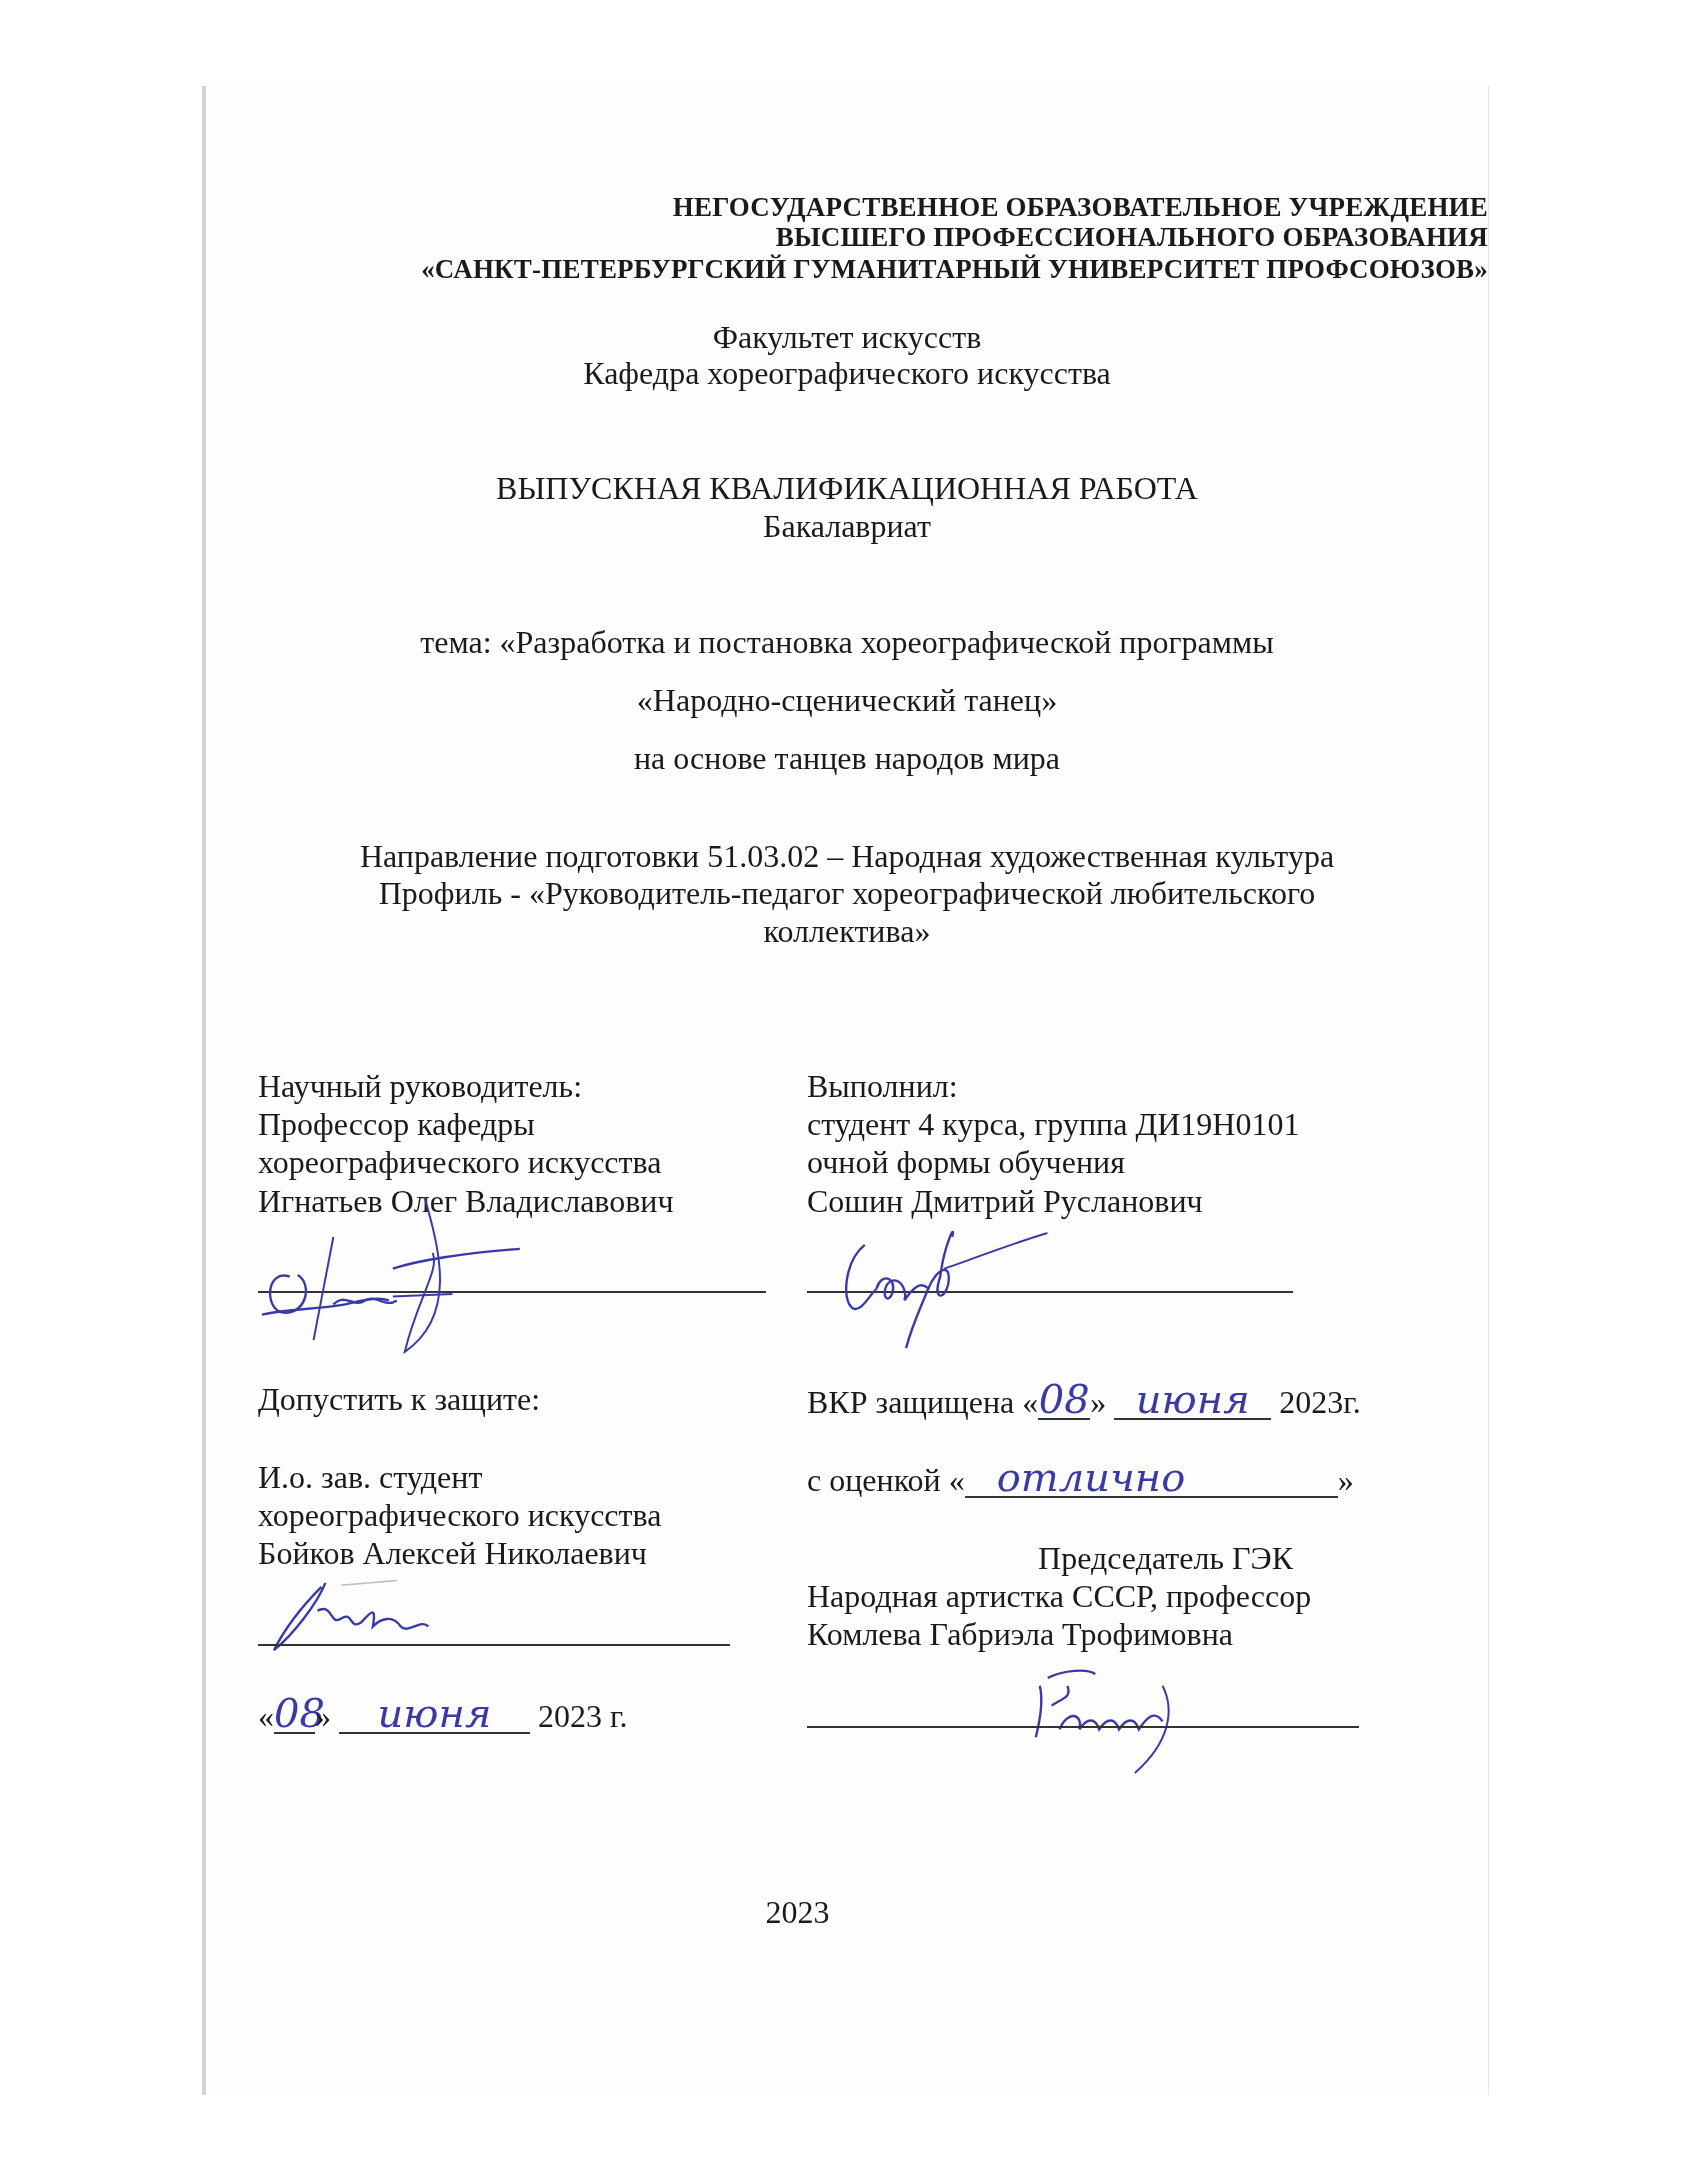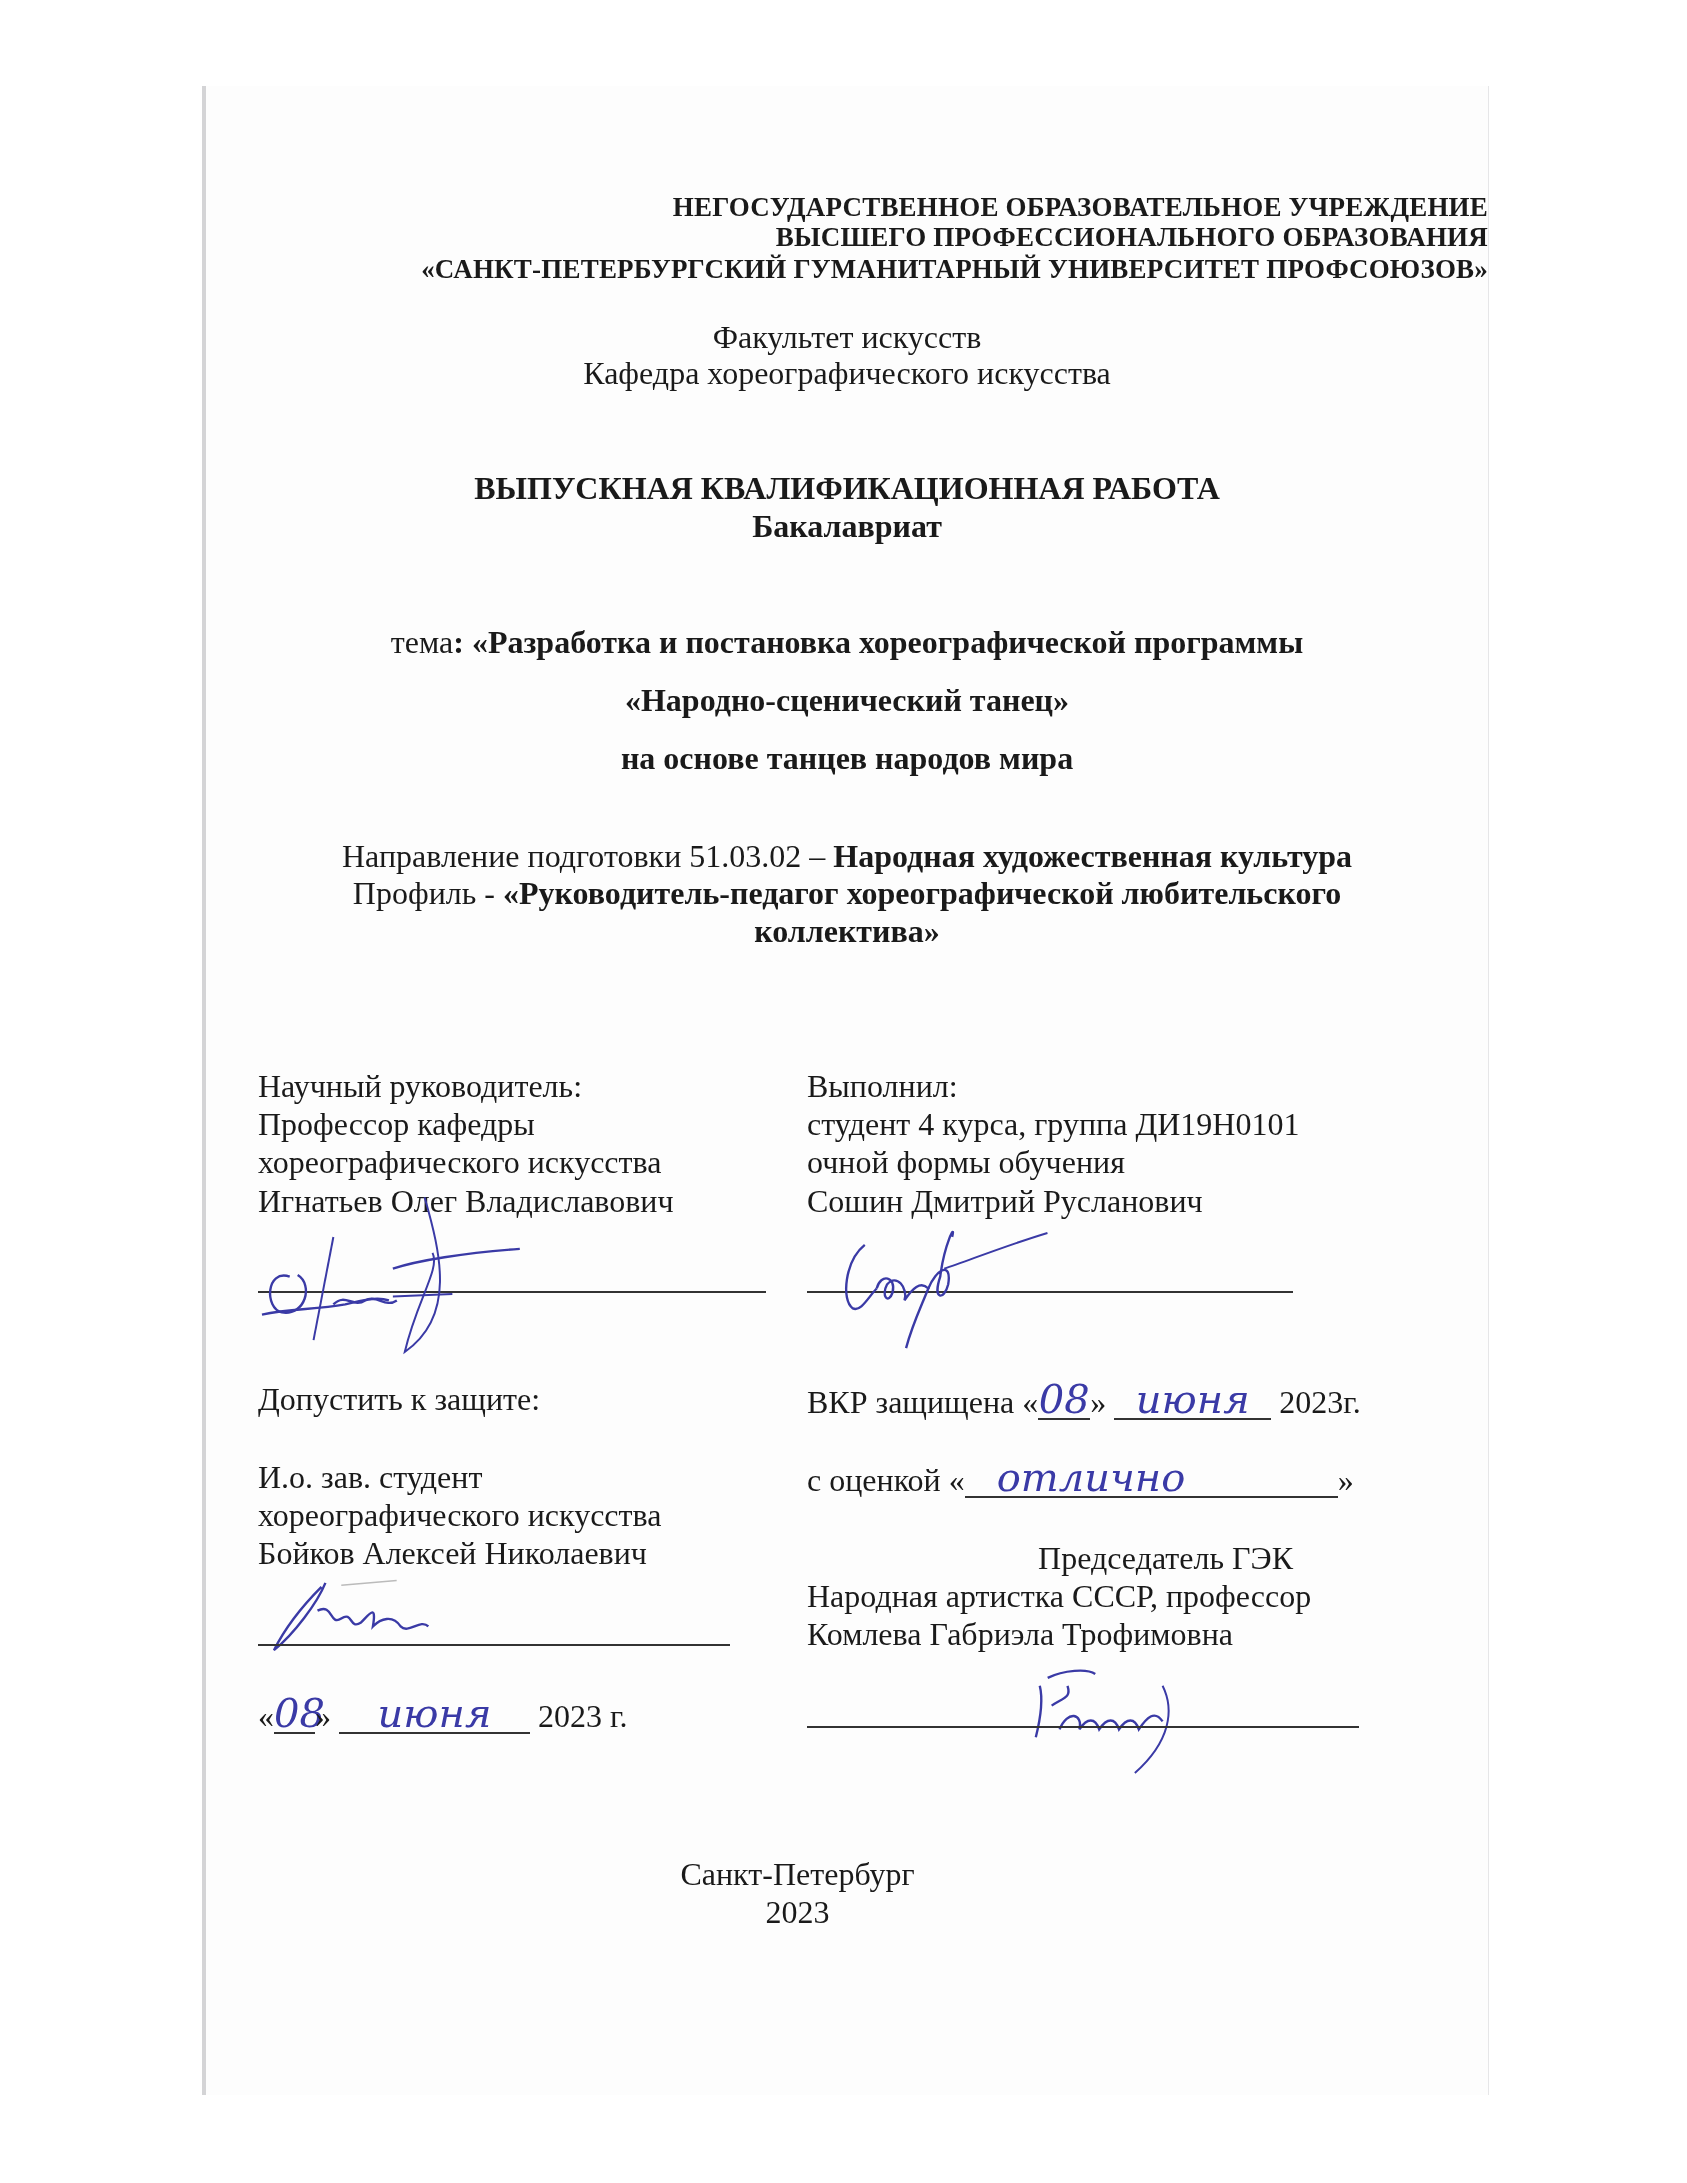--- a/index.html
+++ b/index.html
@@ -10,21 +10,21 @@
   .page {
     position: absolute; left: 202px; top: 86px; width: 1282px; height: 2009px;
     background: #fdfdfd;
     border-left: 4.8px solid #d4d4d6;
     border-right: 1.6px solid #e6e6e8;
   }
   .abs { position: absolute; white-space: nowrap; }
   .center { left: 0; right: 0; text-align: center; }
   .hdr { font-weight: bold; font-size: 27px; line-height: 32px; letter-spacing: 0.2px; text-align: right; }
   .reg { font-size: 32px; line-height: 38px; }
-  .b { font-weight: bold; }
+  .b { font-weight: normal; }
   .line { position: absolute; height: 2.4px; background: #333; }
   .hand { font-family: "DejaVu Serif", serif; font-style: italic; color: #3a3aa6; font-size: 40px; }
   .sig { position: absolute; }
   .sig svg { overflow: visible; }
 </style>
 </head>
 <body>
 
 <div class="page">
 
@@ -116,17 +116,16 @@
 
   <div class="sig" style="left:810px; top:1576px">
     <svg width="206" height="111" viewBox="0 0 260 140">
       <path d="M40 20 C60 10 90 8 100 15 M30 30 C35 50 30 75 25 95 M45 55 C60 45 70 45 65 30" fill="none" stroke="#3a3aa6" stroke-width="3"></path>
       <path d="M55 85 C65 60 85 65 80 85 C90 70 100 70 105 85 C115 70 125 70 130 85 C140 70 150 70 155 85 C165 70 175 60 185 75" fill="none" stroke="#3a3aa6" stroke-width="3"></path>
       <path d="M185 30 C200 60 195 100 150 140" fill="none" stroke="#3a3aa6" stroke-width="2.5"></path>
     </svg>
   </div>
   <div class="line" style="left:601px; top:1640px; width:552px"></div>
 
-  <div class="abs reg" style="left:0; width:1183px; text-align:center; top:1769px">Санкт-Петербург</div>
   <div class="abs reg" style="left:0; width:1183px; text-align:center; top:1807px">2023</div>
 
 </div>
 
 
 </body></html>

